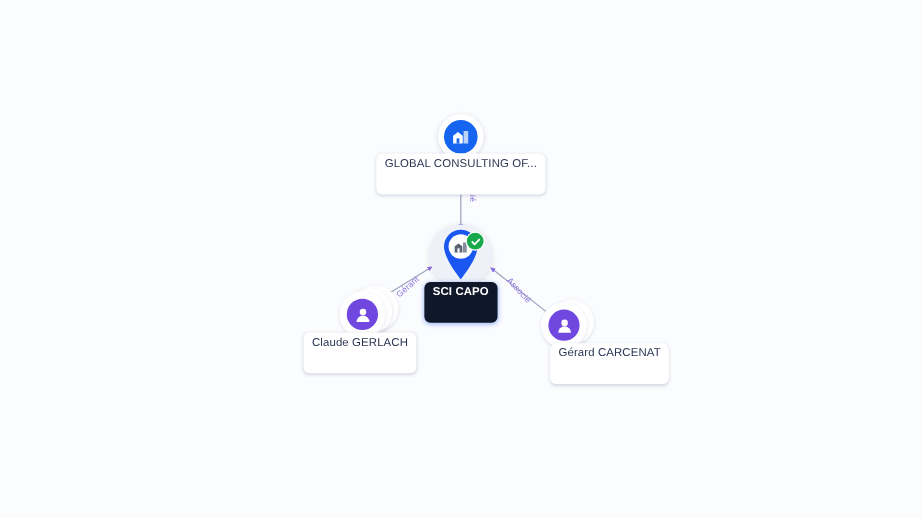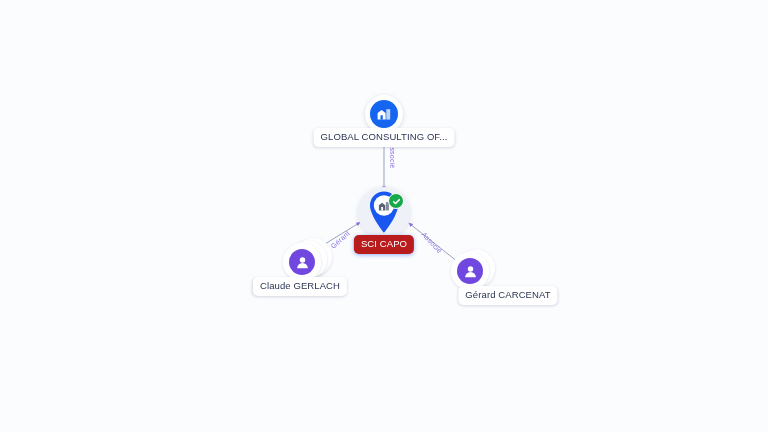--- a/index.html
+++ b/index.html
@@ -128,29 +128,29 @@
 
   
   .node-label {
     position: absolute;
     transform: translateX(-50%);
     background: #ffffff;
     color: #2b3553;
     font-size: 9.5px;
     line-height: 1;
     letter-spacing: 0.1px;
-    padding: 4px 7px 5px 7px;
+    padding: 4px 7px 20px 7px;
     border-radius: 5px;
     box-shadow: 0 1px 3px rgba(60, 72, 110, 0.20);
     white-space: nowrap;
   }
   .node-label.selected {
-    background: #b91c1c;
+    background: #0f172a;
     color: #ffffff;
-    font-weight: normal;
+    font-weight: bold;
     box-shadow: 0 1px 4px rgba(26, 86, 240, 0.45);
   }
 
   
   .edge-label {
     position: absolute;
     color: #8b6fe0;
     font-size: 7px;
     line-height: 1;
     letter-spacing: 0.2px;

